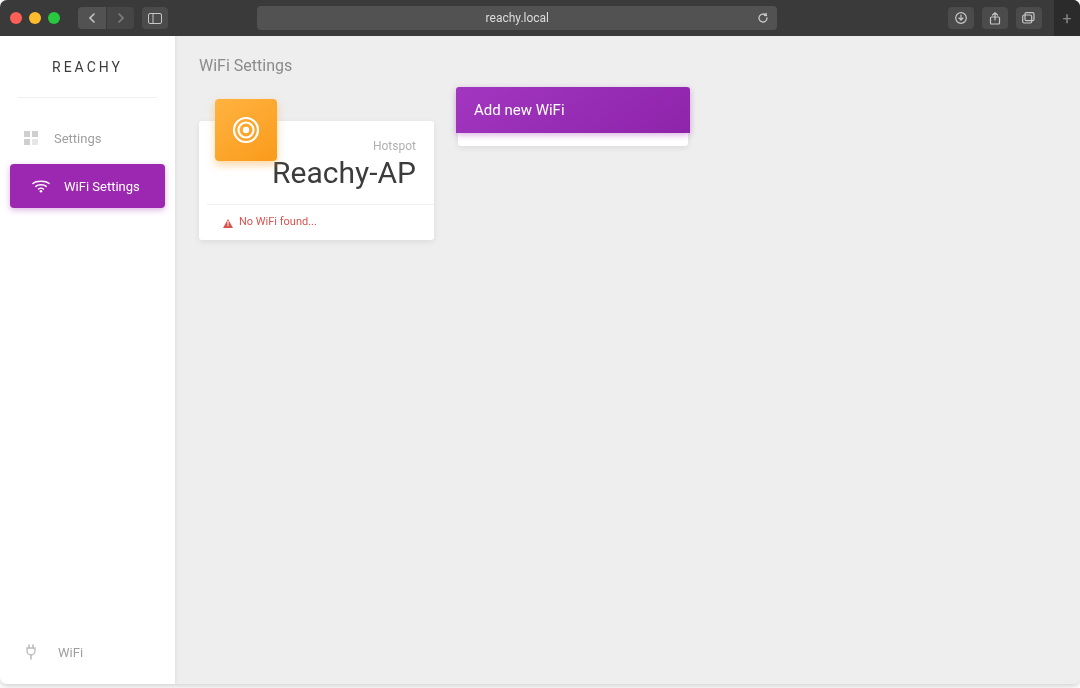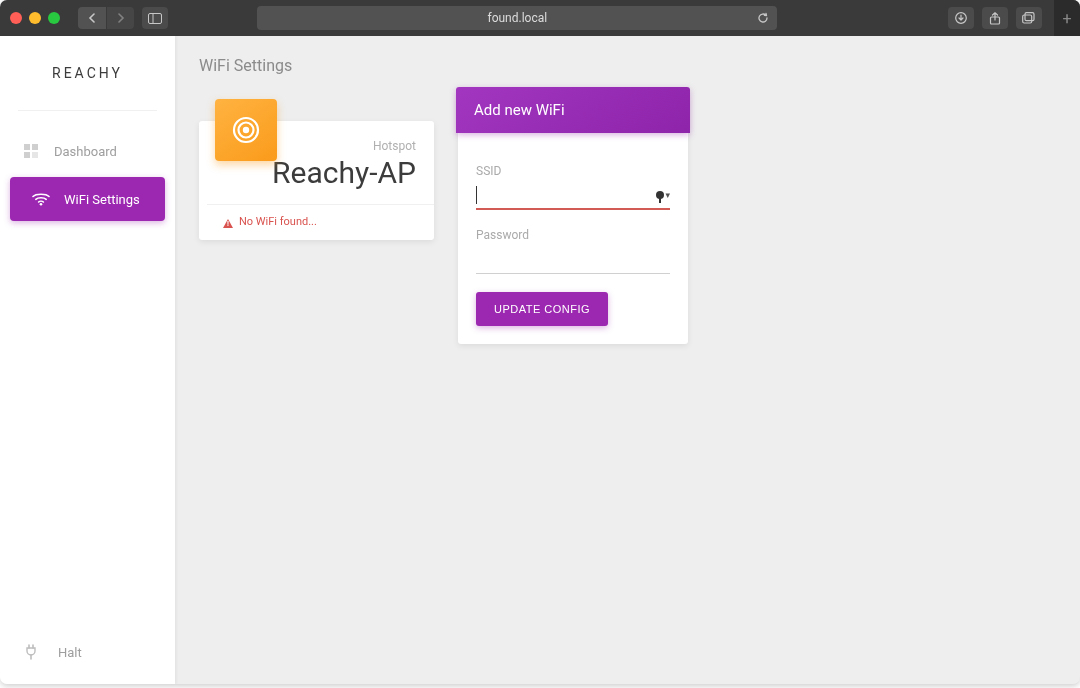--- a/index.html
+++ b/index.html
@@ -83,21 +83,21 @@
 
     
     .sidebar {
       width: 175px;
       background: #ffffff;
       display: flex;
       flex-direction: column;
       box-shadow: 2px 0 2px rgba(0,0,0,0.04);
     }
     .brand {
-      height: 75px;
+      height: 62px;
       display: flex; align-items: center; justify-content: center;
       color: #3c3c3c;
       font-size: 14px;
       letter-spacing: 3px;
       font-weight: 400;
       border-bottom: 1px solid #f0f0f0;
       margin: 0 18px;
     }
     .nav { padding: 18px 0 0 0; }
     .nav-item {
@@ -257,21 +257,21 @@
       </div>
     </div>
     <div class="tb-btn">
       <svg width="14" height="11" viewBox="0 0 14 11">
           <rect x="0.5" y="0.5" width="13" height="10" rx="1.5" stroke="currentColor" fill="none"></rect>
           <line x1="5" y1="0.5" x2="5" y2="10.5" stroke="currentColor"></line>
         </svg>
     </div>
 
     <div class="address-bar">
-      <span>found.local</span>
+      <span>reachy.local</span>
       <span class="reload">
         <svg width="12" height="12" viewBox="0 0 12 12">
             <path d="M10 6a4 4 0 1 1-1.2-2.85" stroke="currentColor" fill="none" stroke-width="1.3" stroke-linecap="round"></path>
             <path d="M9 1.5 L9.5 3.6 L7.4 3.3" stroke="currentColor" fill="none" stroke-width="1.3" stroke-linecap="round" stroke-linejoin="round"></path>
           </svg>
       </span>
     </div>
 
     <div class="tb-right">
       <div class="tb-btn">
@@ -304,21 +304,21 @@
       <nav class="nav">
         <div class="nav-item">
           <span class="icon">
             <svg width="16" height="16" viewBox="0 0 16 16">
                 <rect x="1" y="1" width="6" height="6" fill="#cfcfcf"></rect>
                 <rect x="9" y="1" width="6" height="6" fill="#cfcfcf"></rect>
                 <rect x="1" y="9" width="6" height="6" fill="#cfcfcf"></rect>
                 <rect x="9" y="9" width="6" height="6" fill="#e6e6e6"></rect>
               </svg>
           </span>
-          <span>Dashboard</span>
+          <span>Settings</span>
         </div>
         <div class="nav-item active">
           <span class="icon">
             <svg width="18" height="14" viewBox="0 0 18 14">
                 <path d="M1 4.5 C4 1.5 14 1.5 17 4.5" stroke="currentColor" stroke-width="1.6" fill="none" stroke-linecap="round"></path>
                 <path d="M3.8 7.3 C6 5.3 12 5.3 14.2 7.3" stroke="currentColor" stroke-width="1.6" fill="none" stroke-linecap="round"></path>
                 <path d="M6.6 10 C7.8 9 10.2 9 11.4 10" stroke="currentColor" stroke-width="1.6" fill="none" stroke-linecap="round"></path>
                 <circle cx="9" cy="12.3" r="1.3" fill="currentColor"></circle>
               </svg>
           </span>
@@ -328,21 +328,21 @@
 
       <div class="spacer"></div>
       <div class="halt">
         <span class="icon">
           <svg width="14" height="16" viewBox="0 0 14 16">
               <path d="M5 1v3M9 1v3" stroke="#bdbdbd" stroke-width="1.6" stroke-linecap="round"></path>
               <path d="M3 4h8v3a4 4 0 0 1-8 0V4z" fill="none" stroke="#bdbdbd" stroke-width="1.4"></path>
               <path d="M7 11v4" stroke="#bdbdbd" stroke-width="1.6" stroke-linecap="round"></path>
             </svg>
         </span>
-        <span>Halt</span>
+        <span>WiFi</span>
       </div>
     </aside>
 
     <main class="main">
       <h2 class="page-title">WiFi Settings</h2>
 
       <div class="cards-row">
 
         <div class="card status">
           <div class="status-badge">
@@ -358,37 +358,19 @@
           </div>
           <hr class="status-divider">
           <div class="status-warning">
             <span class="tri"></span>
             <span>No WiFi found...</span>
           </div>
         </div>
 
         <div class="card form">
           <div class="form-header">Add new WiFi</div>
-          <div class="form-body">
-            <div class="field-label">SSID</div>
-            <div class="input-wrap focused">
-              <span class="cursor"></span>
-              <input class="input-el" type="text" value="" style="">
-              <span class="dd-icon">
-                <span class="key-ico"></span>
-                <span class="chev">▾</span>
-              </span>
-            </div>
-
-            <div class="field-label">Password</div>
-            <div class="input-wrap">
-              <input class="input-el" type="password" value="" style="">
-            </div>
-
-            <button class="update-btn">UPDATE CONFIG</button>
-          </div>
         </div>
 
       </div>
     </main>
 
   </div>
 </div>
 
 </body></html>

